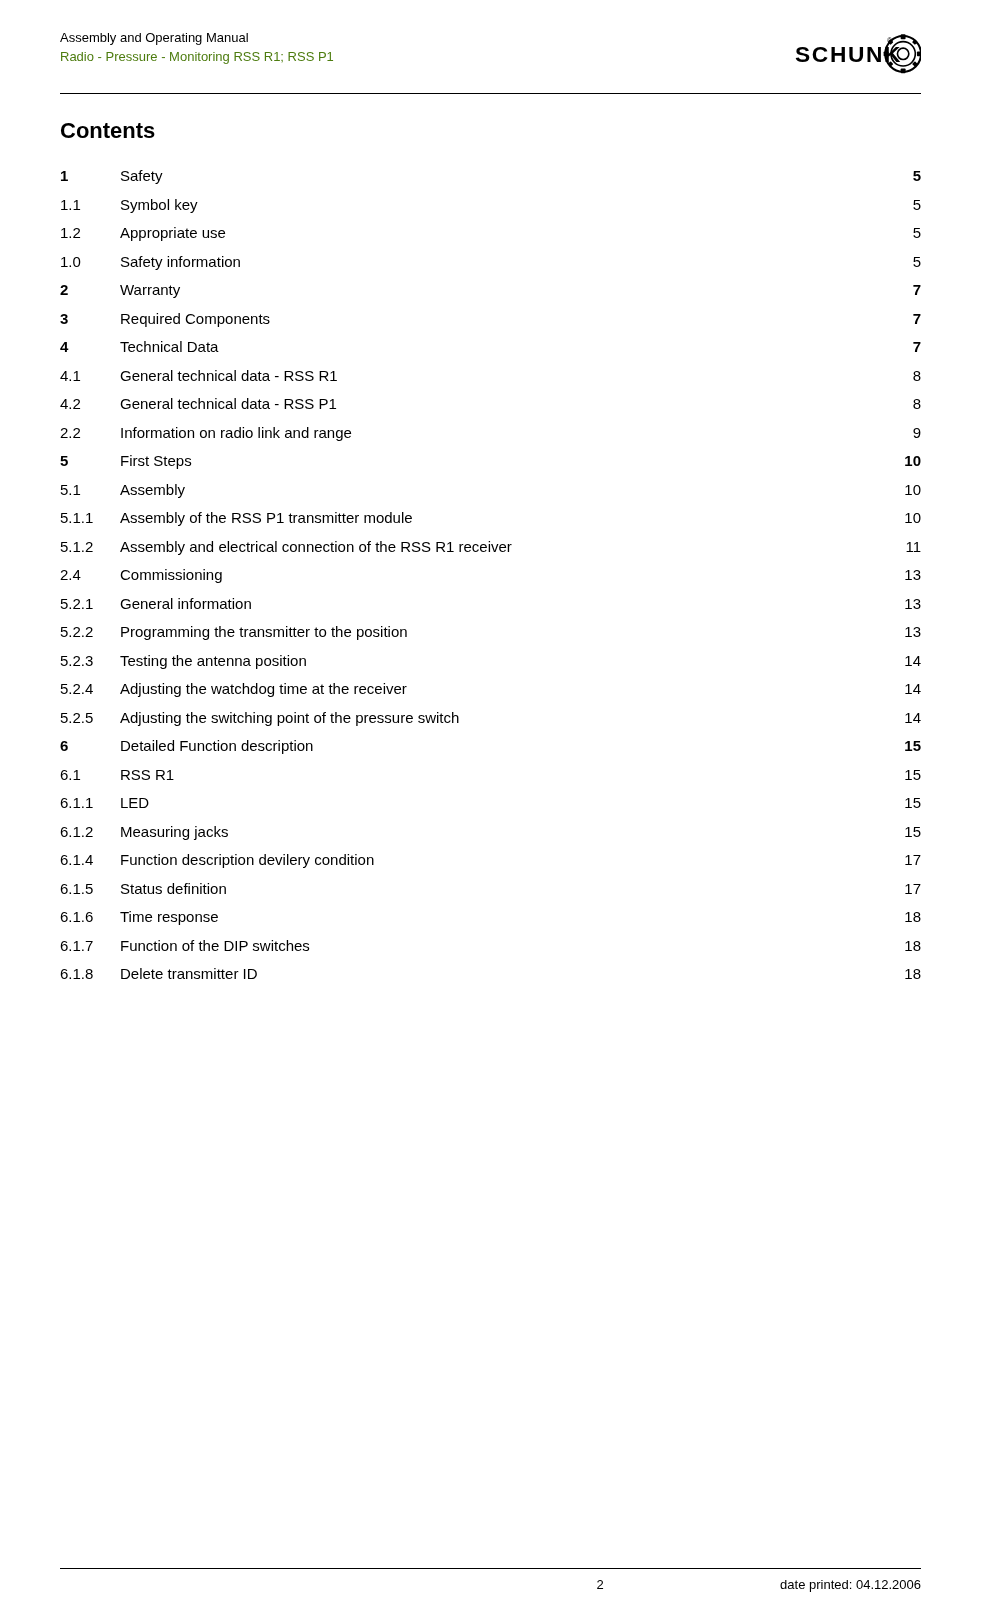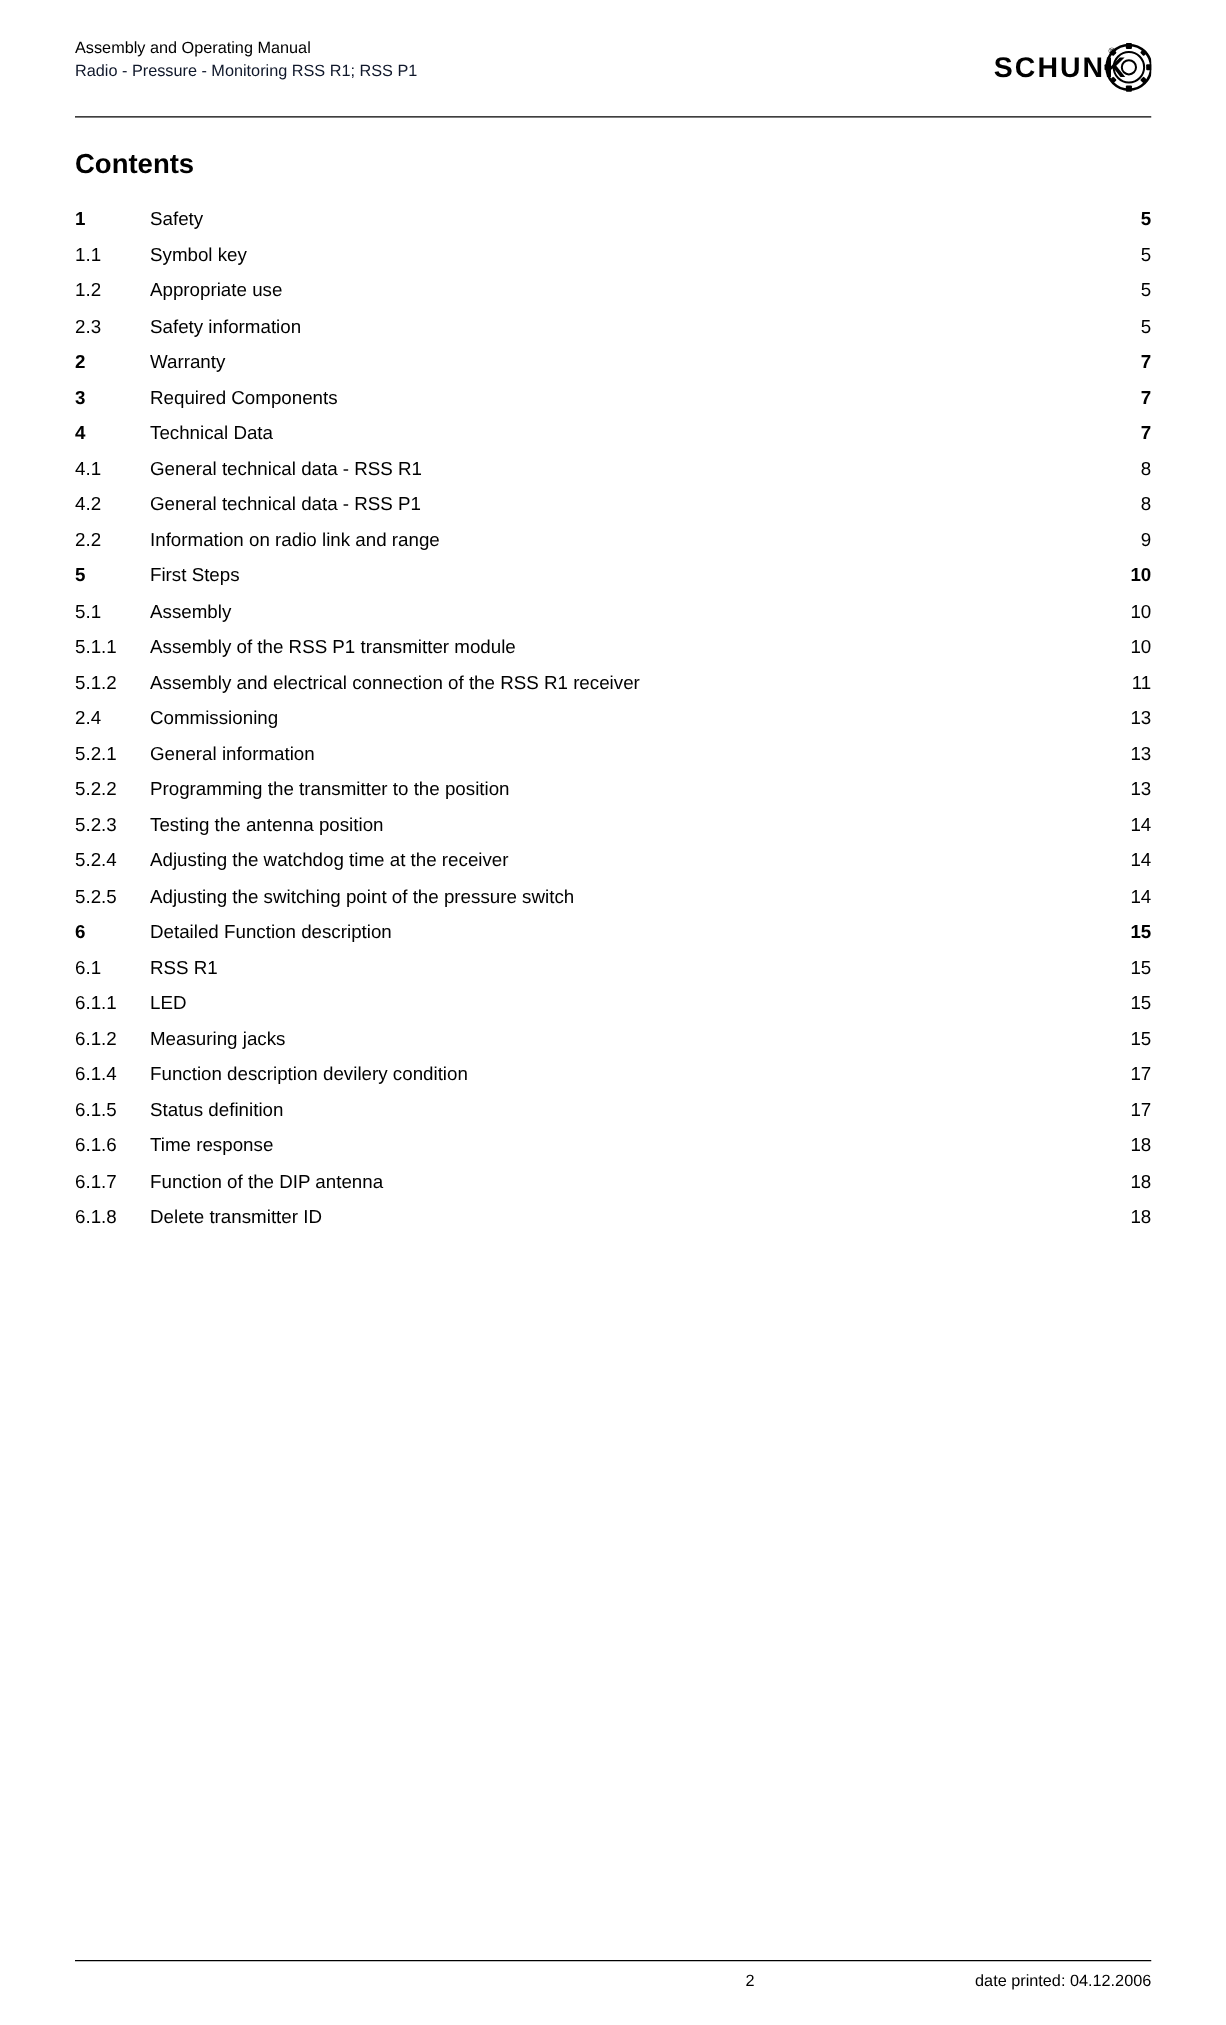--- a/index.html
+++ b/index.html
@@ -37,21 +37,21 @@
       gap: 4px;
     }
 
     .header-title {
       font-size: 13px;
       color: #000;
     }
 
     .header-subtitle {
       font-size: 13px;
-      color: #0f172a;
+      color: #4d7c0f;
     }
 
     .logo-container {
       display: flex;
       align-items: flex-end;
     }
 
     .logo {
       width: 130px;
       height: 55px;
@@ -189,21 +189,21 @@
       </div>
       <div class="toc-item">
         <div class="toc-item-left">
           <span class="toc-number">1.2</span>
           <span class="toc-label">Appropriate use</span>
         </div>
         <span class="toc-page">5</span>
       </div>
       <div class="toc-item">
         <div class="toc-item-left">
-          <span class="toc-number">2.3</span>
+          <span class="toc-number">1.0</span>
           <span class="toc-label">Safety information</span>
         </div>
         <span class="toc-page">5</span>
       </div>
       <div class="toc-item">
         <div class="toc-item-left">
           <span class="toc-number bold">2</span>
           <span class="toc-label bold">Warranty</span>
         </div>
         <span class="toc-page bold">7</span>
@@ -358,21 +358,21 @@
       <div class="toc-item">
         <div class="toc-item-left">
           <span class="toc-number">6.1.6</span>
           <span class="toc-label">Time response</span>
         </div>
         <span class="toc-page">18</span>
       </div>
       <div class="toc-item">
         <div class="toc-item-left">
           <span class="toc-number">6.1.7</span>
-          <span class="toc-label">Function of the DIP antenna</span>
+          <span class="toc-label">Function of the DIP switches</span>
         </div>
         <span class="toc-page">18</span>
       </div>
       <div class="toc-item">
         <div class="toc-item-left">
           <span class="toc-number">6.1.8</span>
           <span class="toc-label">Delete transmitter ID</span>
         </div>
         <span class="toc-page">18</span>
       </div>

